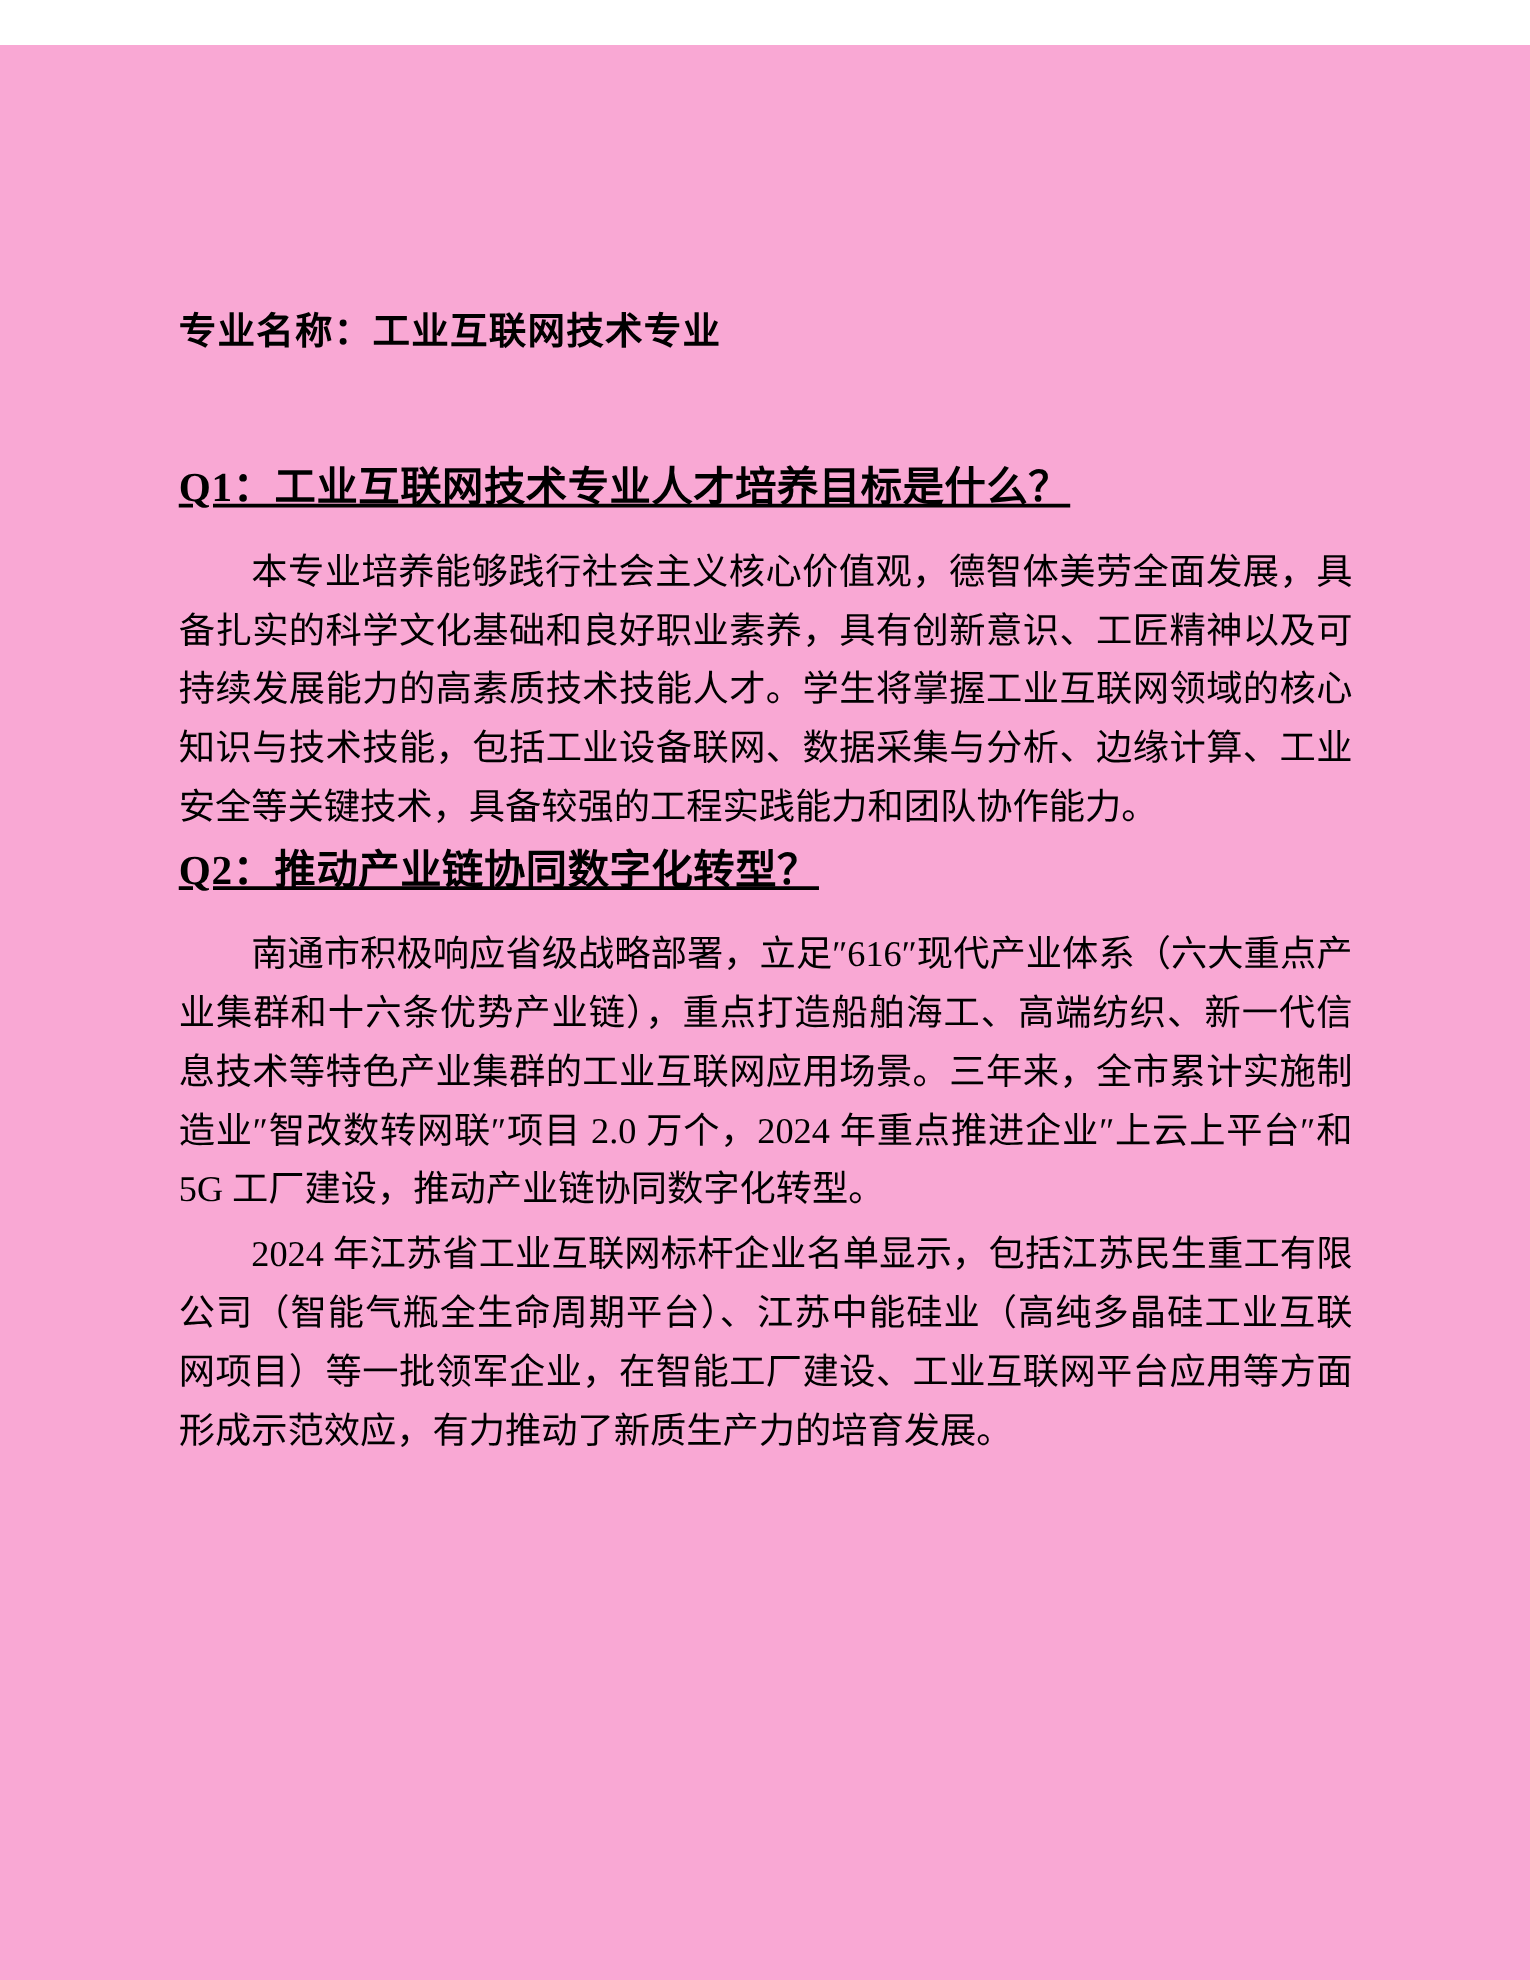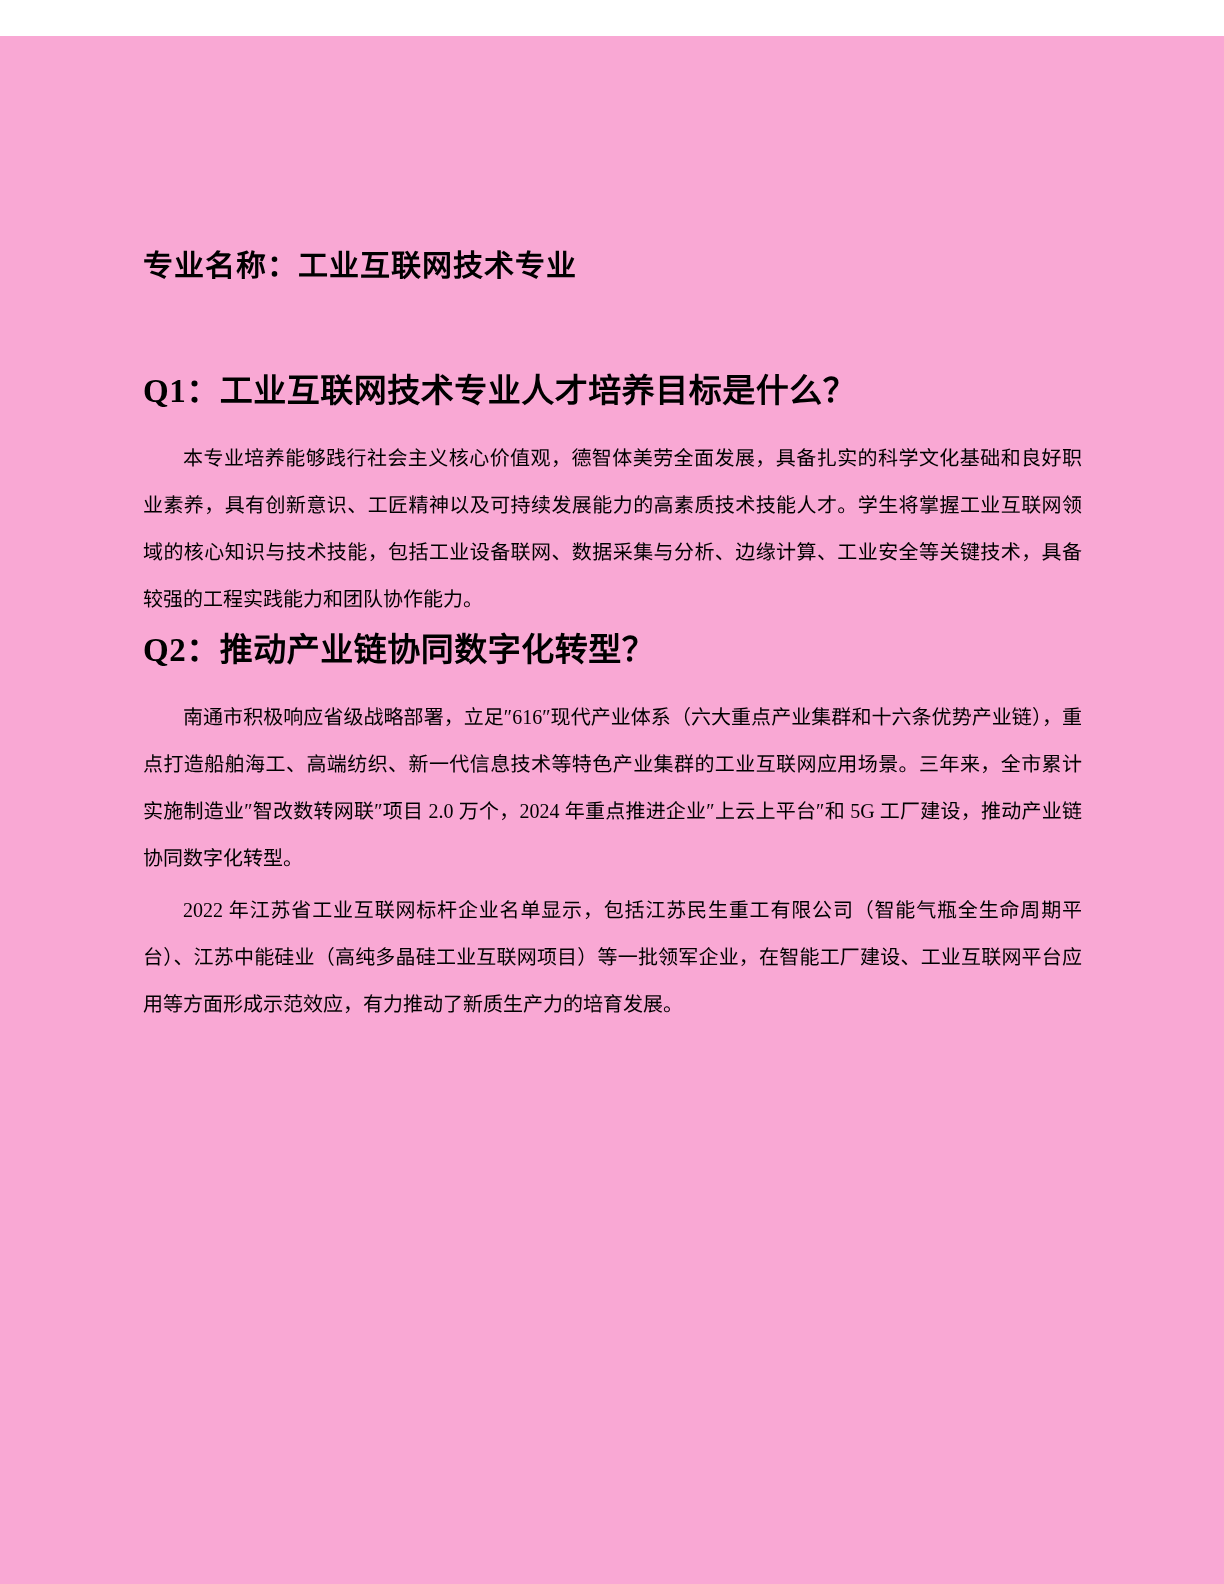--- a/index.html
+++ b/index.html
@@ -28,23 +28,24 @@
     font-weight: 700;
     margin: 0 0 85px 0;
     letter-spacing: 1px;
   }
   .q-heading {
     font-size: 33px;
     line-height: 44px;
     font-weight: 700;
     margin: 0 0 22px 0;
     letter-spacing: 0.5px;
+    text-decoration: underline;
   }
   .body-para {
-    font-size: 20px;
+    font-size: 29px;
     line-height: 47px;
     margin: 0 0 5px 0;
     text-indent: 2em;
     text-align: justify;
     word-break: break-all;
   }
   .qa-section {
     margin: 0;
   }
 </style>
@@ -56,16 +57,16 @@
   <h1 class="doc-title">专业名称：工业互联网技术专业</h1>
 
   <section class="qa-section">
     <h2 class="q-heading">Q1：工业互联网技术专业人才培养目标是什么？</h2>
     <p class="body-para">本专业培养能够践行社会主义核心价值观，德智体美劳全面发展，具备扎实的科学文化基础和良好职业素养，具有创新意识、工匠精神以及可持续发展能力的高素质技术技能人才。学生将掌握工业互联网领域的核心知识与技术技能，包括工业设备联网、数据采集与分析、边缘计算、工业安全等关键技术，具备较强的工程实践能力和团队协作能力。</p>
   </section>
 
   <section class="qa-section">
     <h2 class="q-heading">Q2：推动产业链协同数字化转型？</h2>
     <p class="body-para">南通市积极响应省级战略部署，立足″616″现代产业体系（六大重点产业集群和十六条优势产业链），重点打造船舶海工、高端纺织、新一代信息技术等特色产业集群的工业互联网应用场景。三年来，全市累计实施制造业″智改数转网联″项目 2.0 万个，2024 年重点推进企业″上云上平台″和 5G 工厂建设，推动产业链协同数字化转型。</p>
-    <p class="body-para">2022 年江苏省工业互联网标杆企业名单显示，包括江苏民生重工有限公司（智能气瓶全生命周期平台）、江苏中能硅业（高纯多晶硅工业互联网项目）等一批领军企业，在智能工厂建设、工业互联网平台应用等方面形成示范效应，有力推动了新质生产力的培育发展。</p>
+    <p class="body-para">2024 年江苏省工业互联网标杆企业名单显示，包括江苏民生重工有限公司（智能气瓶全生命周期平台）、江苏中能硅业（高纯多晶硅工业互联网项目）等一批领军企业，在智能工厂建设、工业互联网平台应用等方面形成示范效应，有力推动了新质生产力的培育发展。</p>
   </section>
 
 </div>
 
 </body></html>

